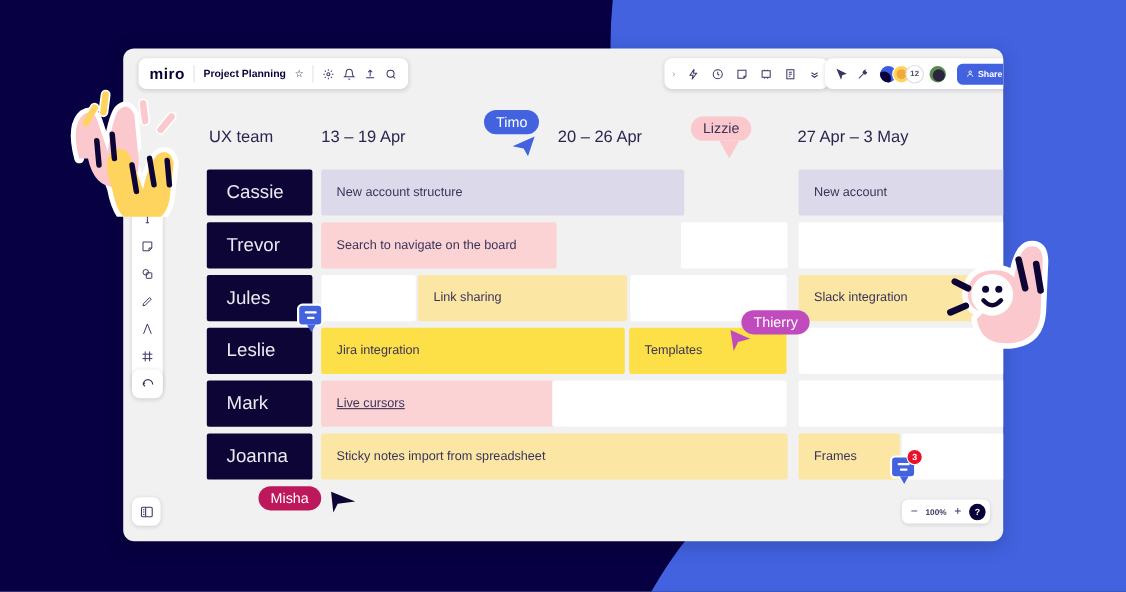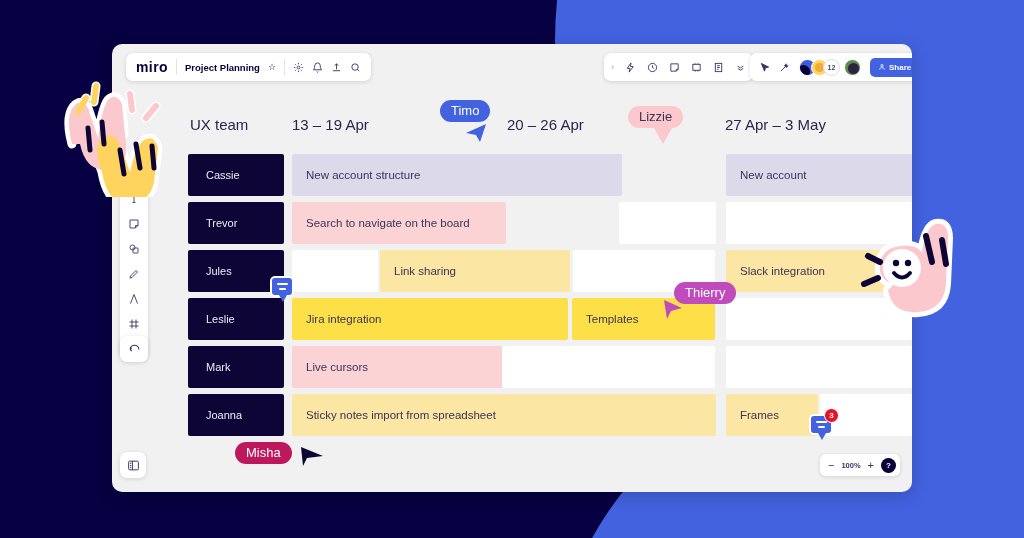--- a/index.html
+++ b/index.html
@@ -157,21 +157,21 @@
 
   
   .grid { position: absolute; left: 0; top: 56px; width: 100%; }
   .row { position: relative; height: 46px; margin-bottom: 2px; }
 
   .name-cell {
     position: absolute; left: 6px; top: 0;
     width: 96px; height: 42px;
     background: #0d0536; border-radius: 2px;
     display: flex; align-items: center; padding-left: 18px;
-    color: #eceaf5; font-size: 11px;
+    color: #eceaf5; font-size: 17px;
   }
 
   .cell {
     position: absolute; top: 0; height: 42px;
     border-radius: 2px;
     display: flex; align-items: center;
     padding-left: 14px;
     font-size: 11.5px; color: #3a3457;
     white-space: nowrap; overflow: hidden;
   }
@@ -413,21 +413,21 @@
           <div class="cell c-yellow" style="left: 544px; width: 194px;">Slack integration</div>
         </div>
         <div class="row">
           <div class="name-cell">Leslie</div>
           <div class="cell c-peri" style="left: 110px; width: 276px;">Jira integration</div>
           <div class="cell c-peri" style="left: 390px; width: 143px;">Templates</div>
           <div class="cell c-white" style="left: 544px; width: 194px;"></div>
         </div>
         <div class="row">
           <div class="name-cell">Mark</div>
-          <div class="cell c-pink" style="left: 110px; width: 224px;">Live cursors</div>
+          <div class="cell c-pink" style="left: 110px; width: 224px; text-decoration: underline;">Live cursors</div>
           <div class="cell c-white" style="left: 320px; width: 213px;"></div>
           <div class="cell c-white" style="left: 544px; width: 194px;"></div>
         </div>
         <div class="row">
           <div class="name-cell">Joanna</div>
           <div class="cell c-yellow" style="left: 110px; width: 424px;">Sticky notes import from spreadsheet</div>
           <div class="cell c-yellow" style="left: 544px; width: 92px;">Frames</div>
           <div class="cell c-white" style="left: 638px; width: 100px;"></div>
         </div>
       </div>

